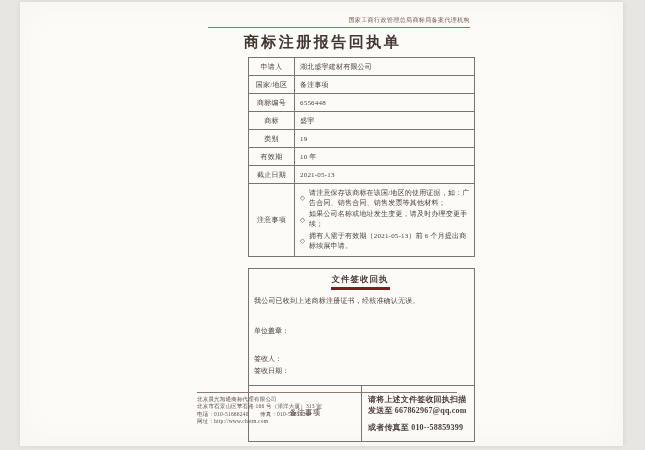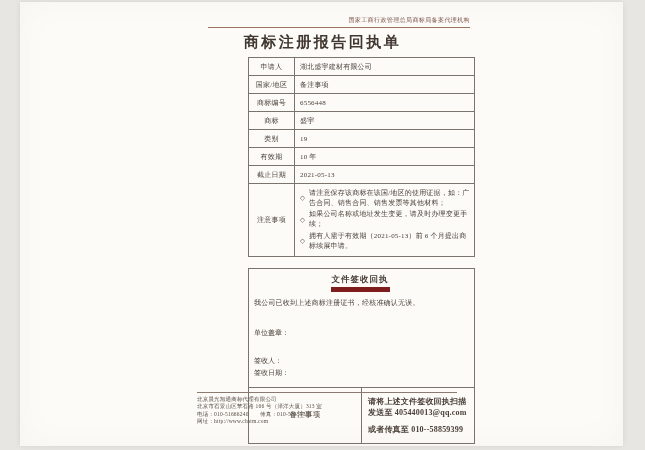--- a/index.html
+++ b/index.html
@@ -62,21 +62,21 @@
   }
   .note-item .bullet{flex:0 0 9px;font-size:6.5px;}
   .note-item .ntext{flex:1;}
 
   .receipt-table{margin-top:11px;}
   td.receipt-cell{padding:3px 8px 9px 5px;vertical-align:top;}
   .receipt-title-row{text-align:center;margin-top:2px;}
   .receipt-title{
     display:inline-block;
     font-size:8.5px;font-weight:bold;letter-spacing:1px;
-    border-bottom:5px solid #7f1d1d;
+    border-bottom:3px solid #7f1d1d;
     padding:0 1px 1px 1px;
     text-align:center;
   }
   .receipt-body{margin-top:6px;font-size:7px;letter-spacing:0.2px;}
   .stamp-label{margin-top:20px;font-size:7px;}
   .signer-label{margin-top:18px;font-size:7px;}
   .sign-date-label{margin-top:2px;font-size:7px;}
 
   td.remark-lbl{text-align:center;font-size:7.5px;}
   td.remark-val{padding:2px 2px 2px 6px;}
@@ -164,21 +164,21 @@
           </div>
           <div class="receipt-body">我公司已收到上述商标注册证书，经核准确认无误。</div>
           <div class="stamp-label">单位盖章：</div>
           <div class="signer-label">签收人：</div>
           <div class="sign-date-label">签收日期：</div>
         </td>
       </tr>
       <tr>
         <td class="lbl remark-lbl">备注事项</td>
         <td class="val remark-val">
-          <div class="remark-line">请将上述文件签收回执扫描发送至 405440013@qq.com</div>
+          <div class="remark-line">请将上述文件签收回执扫描发送至 667862967@qq.com</div>
           <div class="remark-line">或者传真至 010--58859399</div>
         </td>
       </tr>
     </tbody>
       </table>
 
   </div>
 
   <div class="footer">
     <div>北京晨光旭通商标代理有限公司</div>

